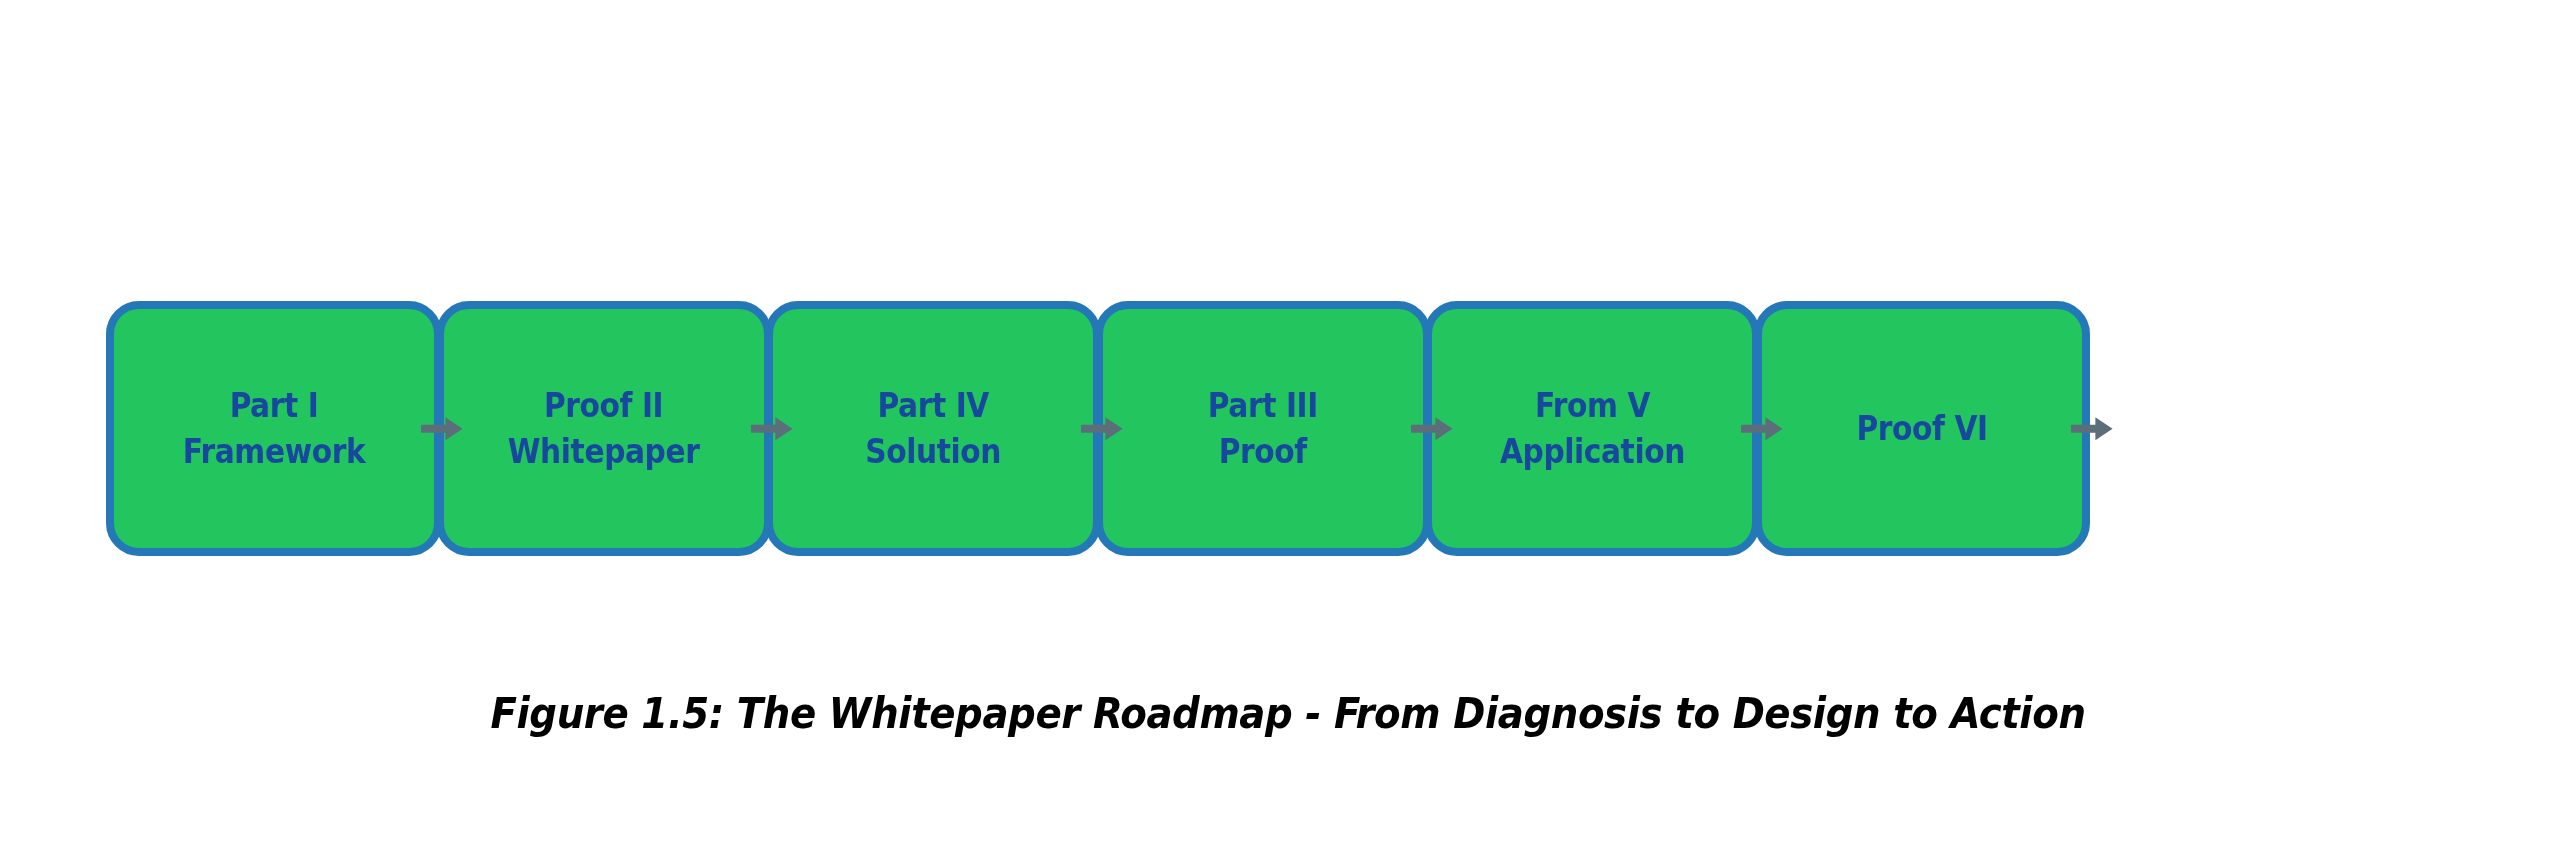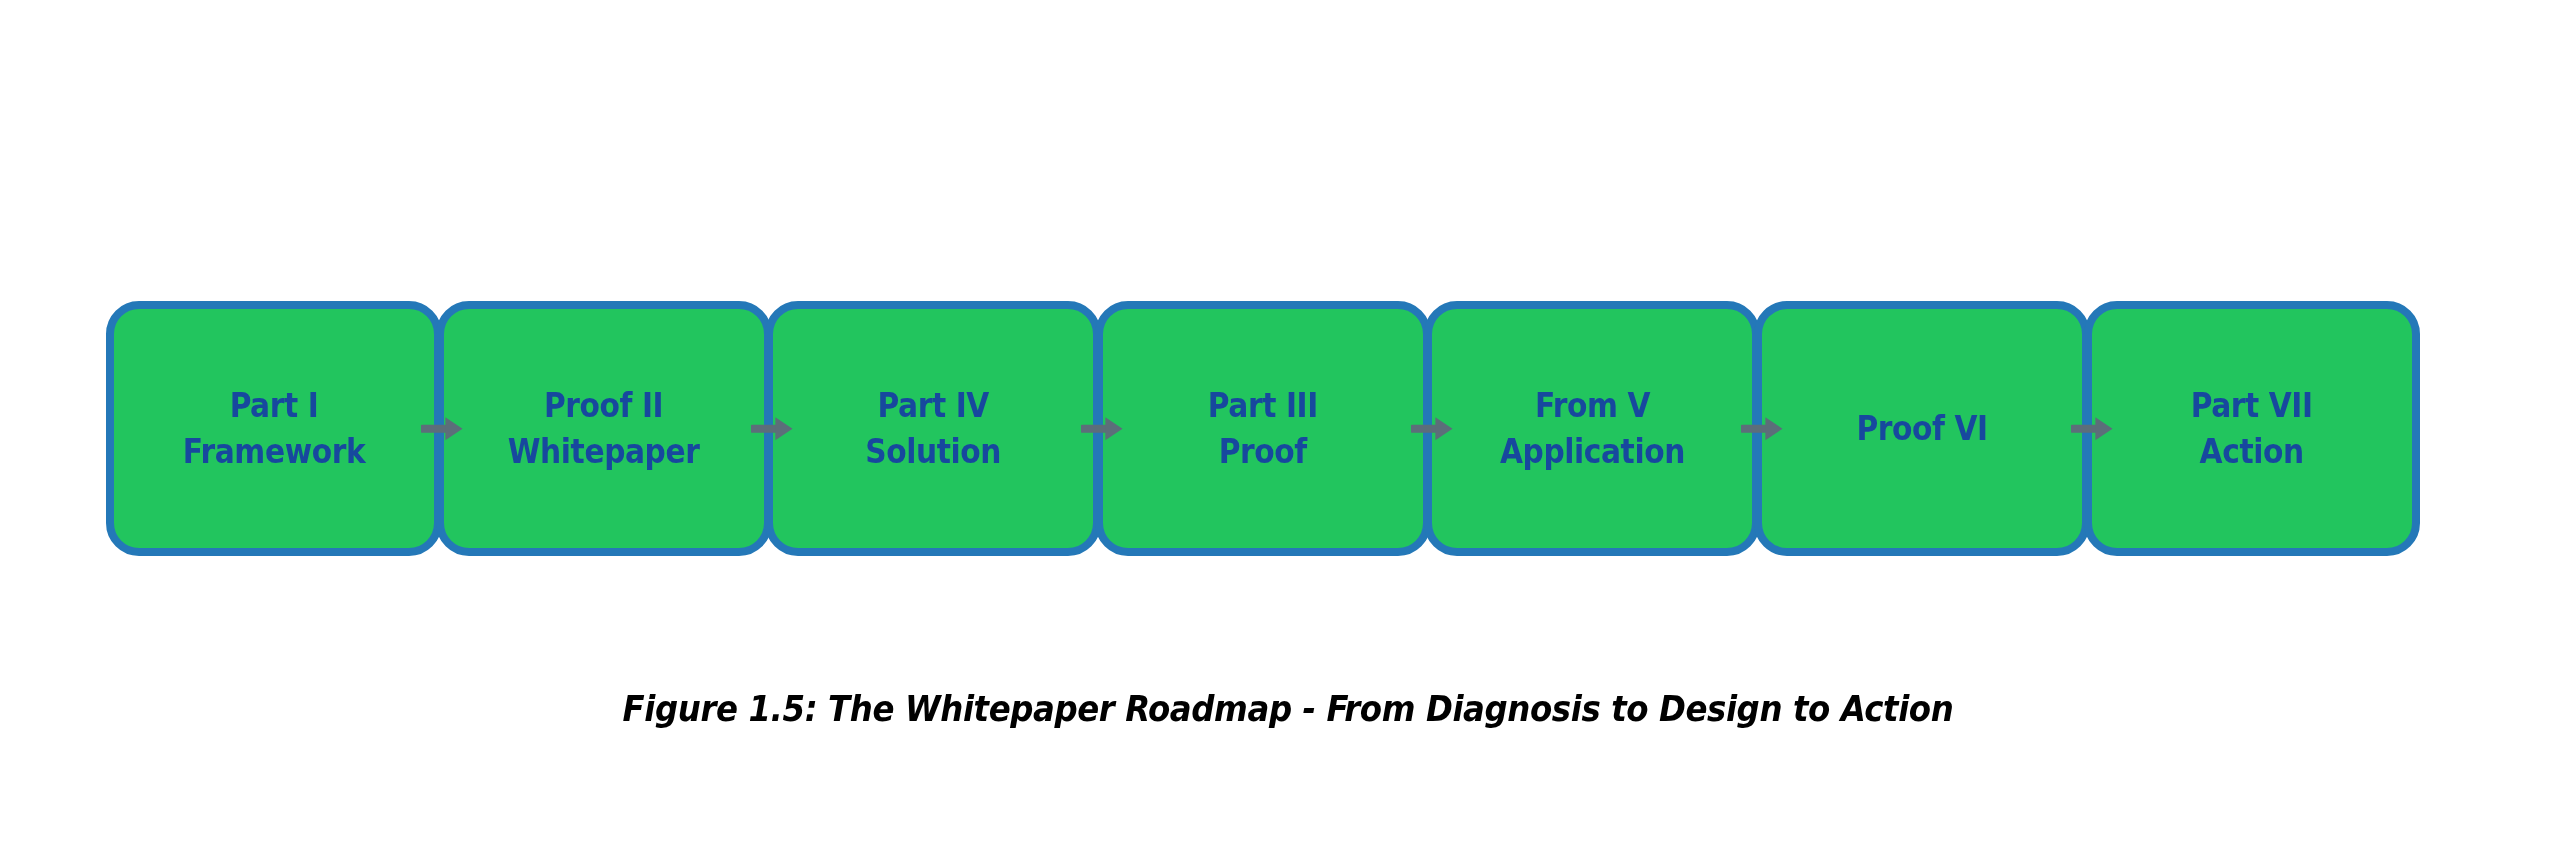--- a/index.html
+++ b/index.html
@@ -57,21 +57,21 @@
   }
   .figure-caption {
     position: absolute;
     left: 0;
     top: 688px;
     width: 2576px;
     text-align: center;
     color: #000000;
     font-weight: bold;
     font-style: italic;
-    font-size: 36px;
+    font-size: 43px;
     font-stretch: condensed;
     letter-spacing: -0.4px;
     white-space: nowrap;
   }
 </style>
 </head>
 <body>
 
 <div class="canvas">
 
@@ -99,24 +99,20 @@
 
     <div class="flow-box">
       <div class="box-line">From V</div>
       <div class="box-line">Application</div>
     </div>
 
     <div class="flow-box">
       <div class="box-line">Proof VI</div>
     </div>
 
-    <div class="flow-box">
-      <div class="box-line">Part VII</div>
-      <div class="box-line">Action</div>
-    </div>
 
   </div>
 
   <svg class="flow-arrow" style="left:421px" viewBox="0 0 60 44">
     <line x1="2" y1="22" x2="38" y2="22" stroke="#5c6e7a" stroke-width="11" stroke-linecap="round"></line>
     <path d="M34 6 L58 22 L34 38 Z" fill="#5c6e7a"></path>
   </svg>
   <svg class="flow-arrow" style="left:751px" viewBox="0 0 60 44">
     <line x1="2" y1="22" x2="38" y2="22" stroke="#5c6e7a" stroke-width="11" stroke-linecap="round"></line>
     <path d="M34 6 L58 22 L34 38 Z" fill="#5c6e7a"></path>

